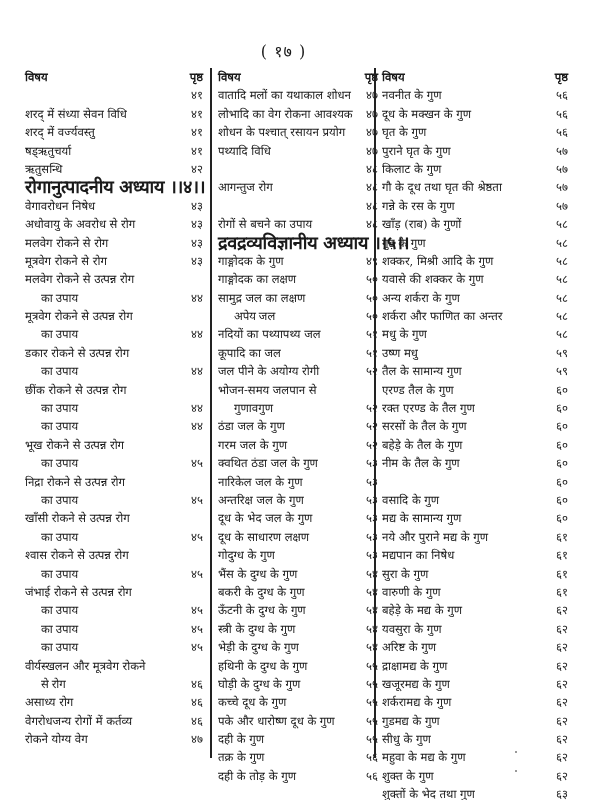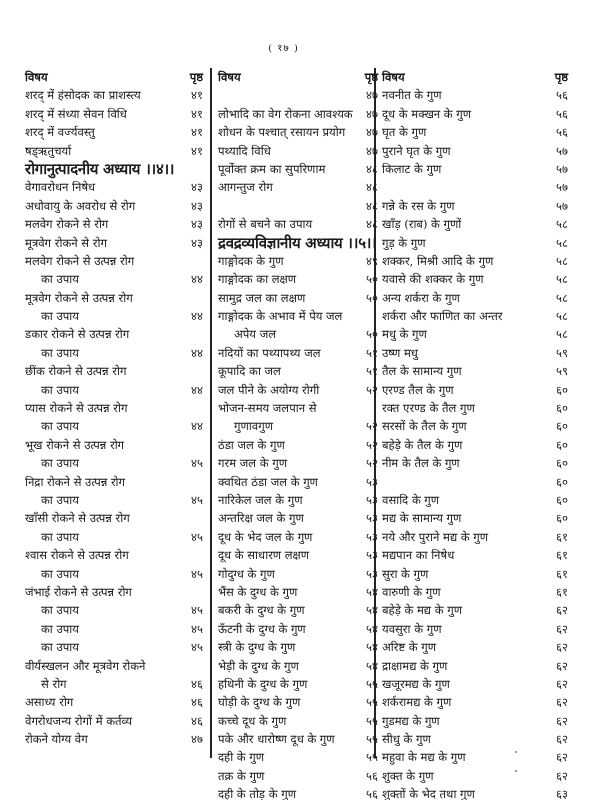--- a/index.html
+++ b/index.html
@@ -1,63 +1,66 @@
 <!DOCTYPE html>
 <html><head>
 <meta charset="utf-8">
 <style>
   html, body { margin: 0; padding: 0; background: #ffffff; }
   body { width: 600px; height: 800px; position: relative; overflow: hidden;
          font-family: "DejaVu Serif", "Liberation Serif", serif; color: #1a1a1a; }
   .page-num { position: absolute; top: 40px; left: 0; width: 567px; text-align: center;
-              font-size: 10px; letter-spacing: 1px; }
+              font-size: 16px; letter-spacing: 1px; }
   .cols { position: absolute; top: 68px; left: 25px; width: 560px; height: 690px; }
   .col { position: absolute; top: 0; height: 690px; }
   .col1 { left: 0; width: 180px; }
   .col2 { left: 185px; width: 160px; border-left: 2px solid #222; padding-left: 6px; }
   .col3 { left: 349px; width: 200px; border-left: 2px solid #222; padding-left: 6px; }
   .col1 { border-right: 0; }
   .row { position: relative; height: 18.4px; line-height: 18.4px; font-size: 11.5px; white-space: nowrap; }
   .row .t { position: absolute; left: 0; }
   .row .p { position: absolute; right: 2px; }
-  .row.indent .t { left: 16px; }
+  .row.indent .t { left: 16px; font-family: Liberation Serif, serif; }
   .row.head { font-weight: bold; font-size: 11.5px; }
-  .row.chapter .t { font-weight: bold; font-size: 15px; letter-spacing: -0.3px; }
+  .row.chapter .t { font-weight: bold; font-size: 18px; letter-spacing: -0.3px; }
   .col3 .row .p { right: 14px; }
   .col2 .row .p { right: 0px; }
   .dots { position: absolute; left: 515px; top: 738px; width: 20px; height: 4px; }
   .dots span { display: inline-block; width: 2px; height: 2px; background: #999; margin-right: 10px; }
 </style>
 </head>
 <body>
 
 <div class="page-num">( १७ )</div>
 
 <div class="cols">
   <div class="col col1">
       <div class="row head">
         <span class="t">विषय</span>
         <span class="p">पृष्ठ</span>
       </div>
       <div class="row">
-        <span class="t">शरद् में हंसोदक का प्राशस्त्य</span>
         <span class="p">४१</span>
       </div>
       <div class="row">
         <span class="t">शरद् में संध्या सेवन विधि</span>
         <span class="p">४१</span>
       </div>
       <div class="row">
         <span class="t">शरद् में वर्ज्यवस्तु</span>
         <span class="p">४१</span>
       </div>
       <div class="row">
         <span class="t">षड्ऋतुचर्या</span>
         <span class="p">४१</span>
       </div>
+      <div class="row">
+        <span class="t">ऋतुसन्धि</span>
+        <span class="p">४२</span>
+      </div>
       <div class="row chapter">
         <span class="t">रोगानुत्पादनीय अध्याय ।।४।।</span>
         <span class="p"></span>
       </div>
       <div class="row">
         <span class="t">वेगावरोधन निषेध</span>
         <span class="p">४३</span>
       </div>
       <div class="row">
         <span class="t">अधोवायु के अवरोध से रोग</span>
@@ -95,24 +98,20 @@
         <span class="t">का उपाय</span>
         <span class="p">४४</span>
       </div>
       <div class="row">
         <span class="t">छींक रोकने से उत्पन्न रोग</span>
         <span class="p"></span>
       </div>
       <div class="row indent">
         <span class="t">का उपाय</span>
         <span class="p">४४</span>
-      </div>
-      <div class="row">
-        <span class="t">प्यास रोकने से उत्पन्न रोग</span>
-        <span class="p"></span>
       </div>
       <div class="row indent">
         <span class="t">का उपाय</span>
         <span class="p">४४</span>
       </div>
       <div class="row">
         <span class="t">भूख रोकने से उत्पन्न रोग</span>
         <span class="p"></span>
       </div>
       <div class="row indent">
@@ -179,36 +178,36 @@
         <span class="t">रोकने योग्य वेग</span>
         <span class="p">४७</span>
       </div>
     </div>
   <div class="col col2">
       <div class="row head">
         <span class="t">विषय</span>
         <span class="p">पृष्ठ</span>
       </div>
       <div class="row">
+        <span class="t">वातादि मलों का यथाकाल शोधन</span>
         <span class="p">४७</span>
       </div>
       <div class="row">
         <span class="t">लोभादि का वेग रोकना आवश्यक</span>
         <span class="p">४७</span>
       </div>
       <div class="row">
         <span class="t">शोधन के पश्चात् रसायन प्रयोग</span>
         <span class="p">४७</span>
       </div>
       <div class="row">
         <span class="t">पथ्यादि विधि</span>
         <span class="p">४७</span>
       </div>
       <div class="row">
-        <span class="t">पूर्वोक्त क्रम का सुपरिणाम</span>
         <span class="p">४८</span>
       </div>
       <div class="row">
         <span class="t">आगन्तुज रोग</span>
         <span class="p">४८</span>
       </div>
       <div class="row">
         <span class="p">४८</span>
       </div>
       <div class="row">
@@ -223,24 +222,20 @@
         <span class="t">गाङ्गोदक के गुण</span>
         <span class="p">४९</span>
       </div>
       <div class="row">
         <span class="t">गाङ्गोदक का लक्षण</span>
         <span class="p">५०</span>
       </div>
       <div class="row">
         <span class="t">सामुद्र जल का लक्षण</span>
         <span class="p">५०</span>
-      </div>
-      <div class="row">
-        <span class="t">गाङ्गोदक के अभाव में पेय जल</span>
-        <span class="p"></span>
       </div>
       <div class="row indent">
         <span class="t">अपेय जल</span>
         <span class="p">५०</span>
       </div>
       <div class="row">
         <span class="t">नदियों का पथ्यापथ्य जल</span>
         <span class="p">५१</span>
       </div>
       <div class="row">
@@ -359,20 +354,21 @@
       </div>
       <div class="row">
         <span class="t">पुराने घृत के गुण</span>
         <span class="p">५७</span>
       </div>
       <div class="row">
         <span class="t">किलाट के गुण</span>
         <span class="p">५७</span>
       </div>
       <div class="row">
+        <span class="t">गौ के दूध तथा घृत की श्रेष्ठता</span>
         <span class="p">५७</span>
       </div>
       <div class="row">
         <span class="t">गन्ने के रस के गुण</span>
         <span class="p">५७</span>
       </div>
       <div class="row">
         <span class="t">खाँड़ (राब) के गुणों</span>
         <span class="p">५८</span>
       </div>

